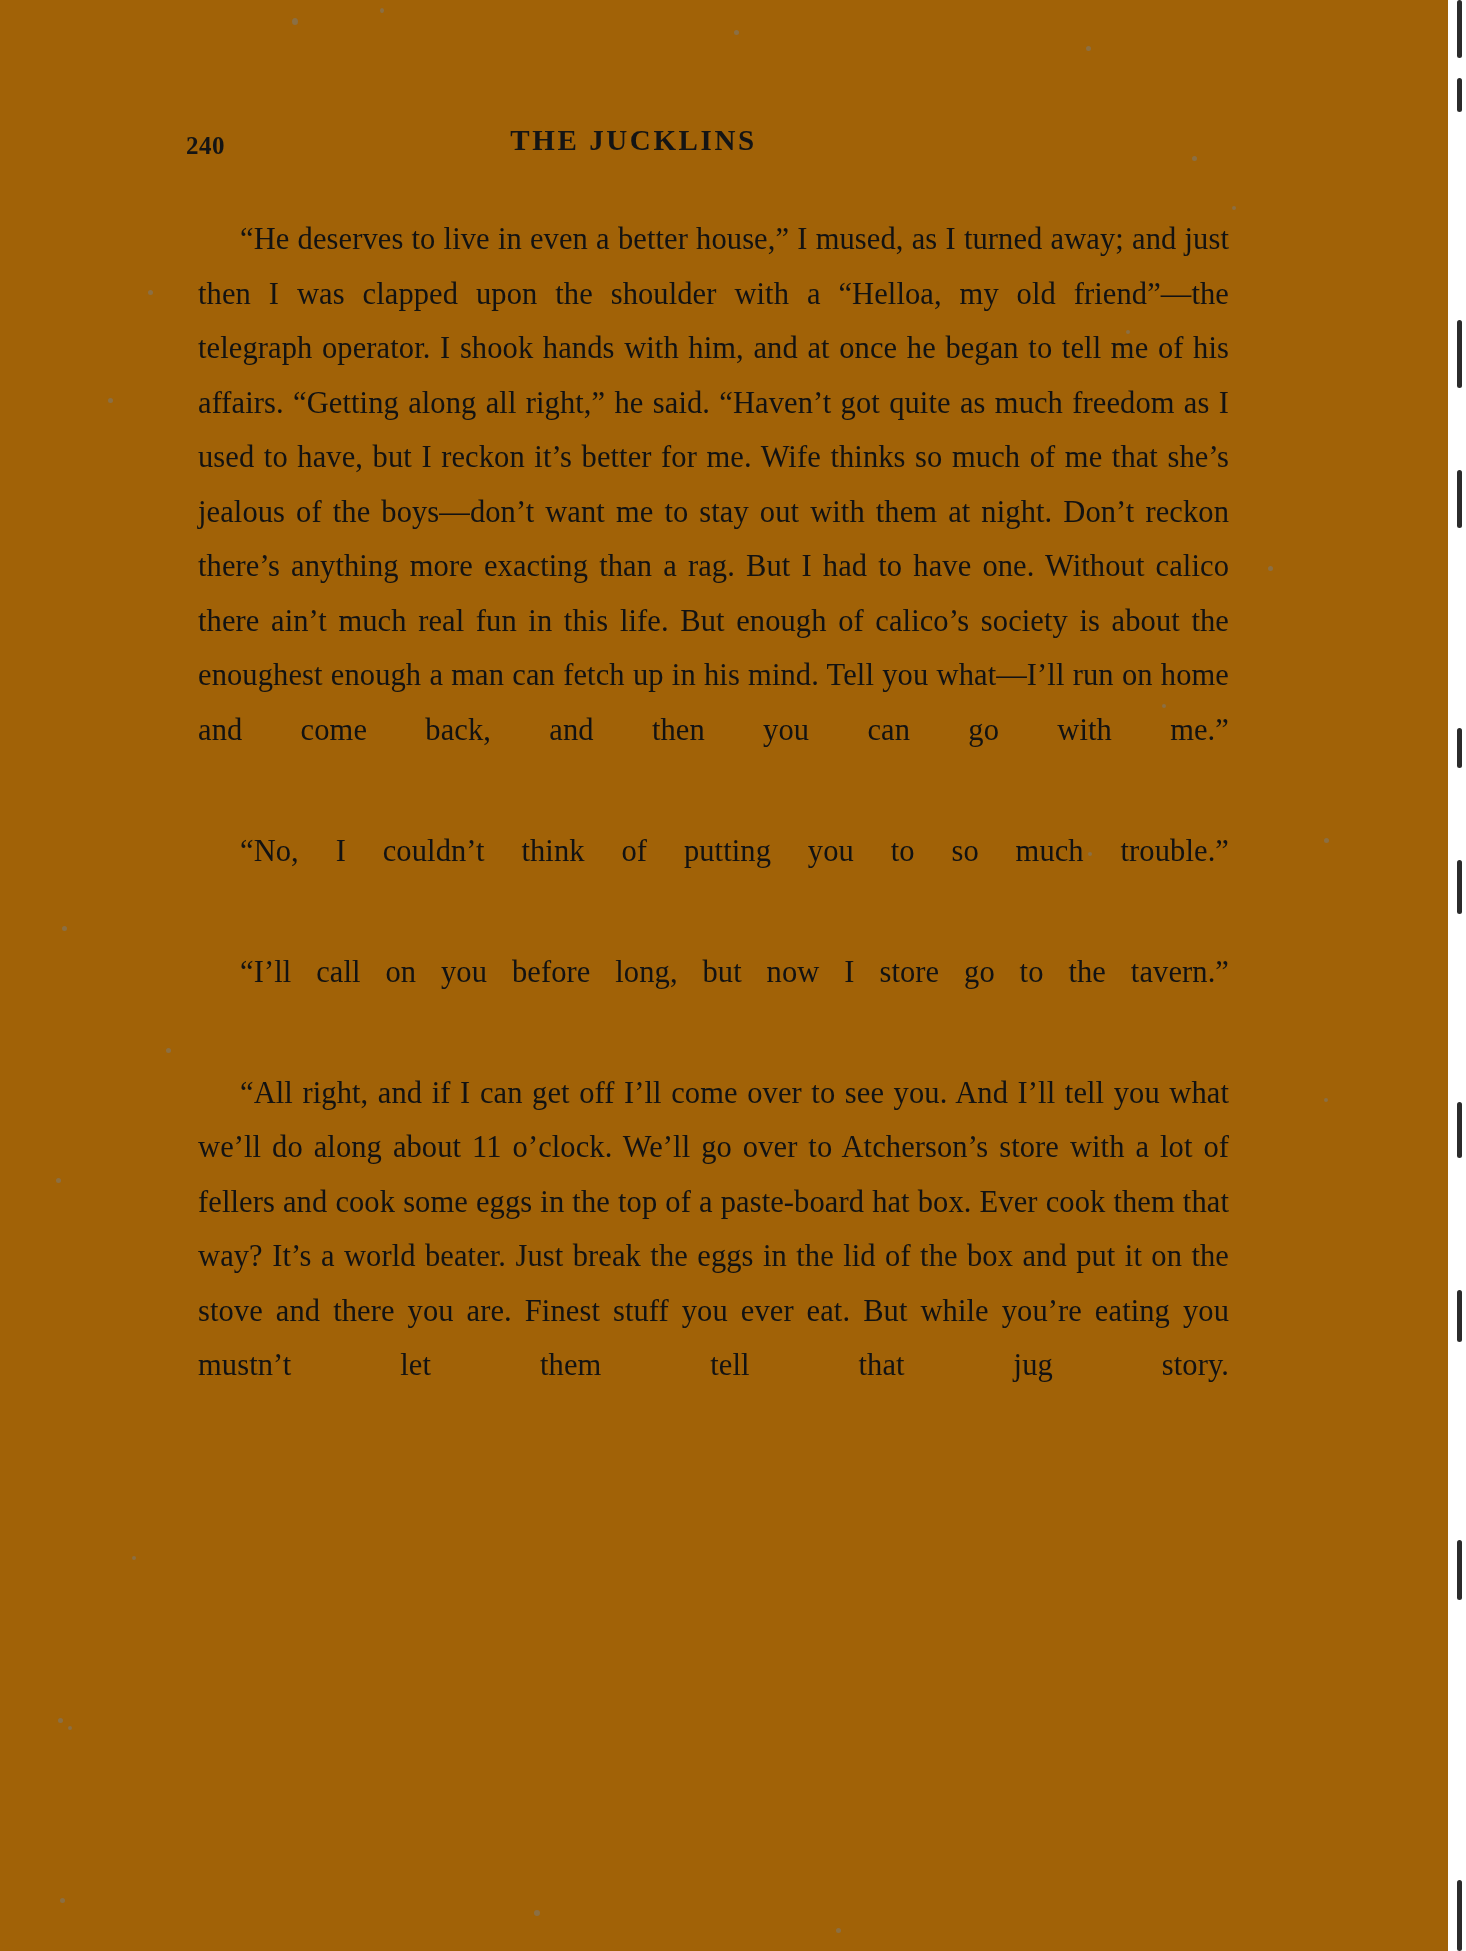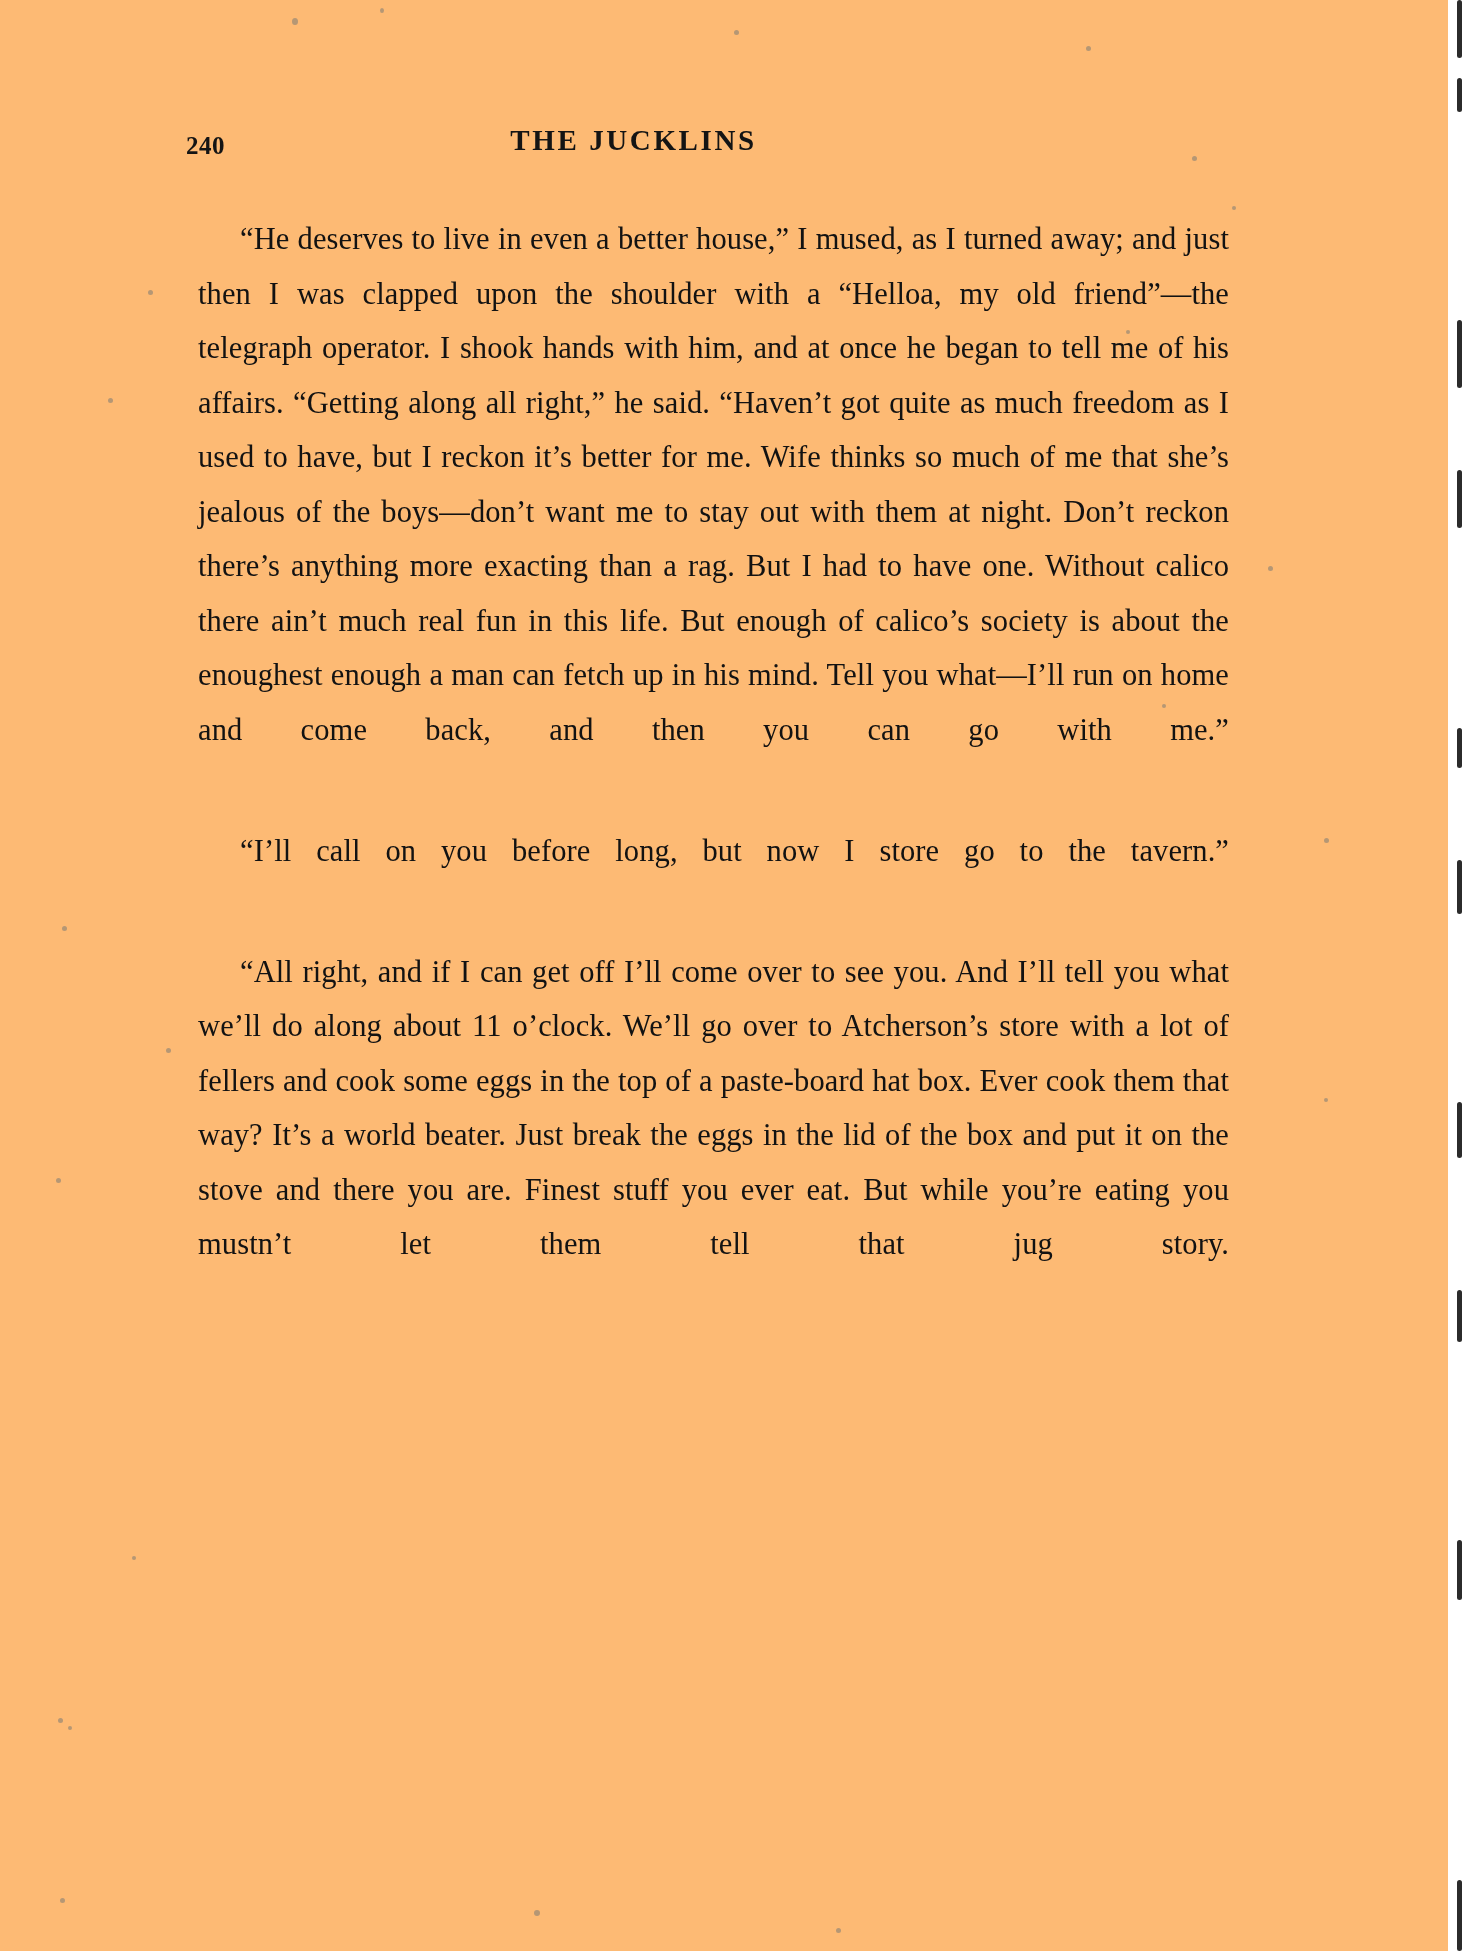--- a/index.html
+++ b/index.html
@@ -13,21 +13,21 @@
     position: relative;
     overflow: hidden;
     font-family: "Liberation Serif", serif;
     color: #111111;
   }
 
   
   .page {
     position: absolute;
     inset: 0;
-    background: #fdba74;
+    background: #a16207;
   }
 
   
   .speck {
     position: absolute;
     background: #7a7a74;
     border-radius: 50%;
     opacity: .55;
   }
 
@@ -147,18 +147,19 @@
 
   <div class="content">
 
     <div class="header-row">
       <div class="folio">240</div>
       <div class="running-head">THE JUCKLINS</div>
     </div>
 
     <div class="body-text">
       <p>“He deserves to live in even a better house,” I mused, as I turned away; and just then I was clapped upon the shoulder with a “Helloa, my old friend”—the telegraph operator. I shook hands with him, and at once he began to tell me of his affairs. “Getting along all right,” he said. “Haven’t got quite as much freedom as I used to have, but I reckon it’s better for me. Wife thinks so much of me that she’s jealous of the boys—don’t want me to stay out with them at night. Don’t reckon there’s anything more exacting than a rag. But I had to have one. Without calico there ain’t much real fun in this life. But enough of calico’s society is about the enoughest enough a man can fetch up in his mind. Tell you what—I’ll run on home and come back, and then you can go with me.”</p>
+      <p>“No, I couldn’t think of putting you to so much trouble.”</p>
       <p>“I’ll call on you before long, but now I store go to the tavern.”</p>
       <p>“All right, and if I can get off I’ll come over to see you. And I’ll tell you what we’ll do along about 11 o’clock. We’ll go over to Atcherson’s store with a lot of fellers and cook some eggs in the top of a paste-board hat box. Ever cook them that way? It’s a world beater. Just break the eggs in the lid of the box and put it on the stove and there you are. Finest stuff you ever eat. But while you’re eating you mustn’t let them tell that jug story.</p>
     </div>
 
   </div>
 </div>
 
 </body></html>

